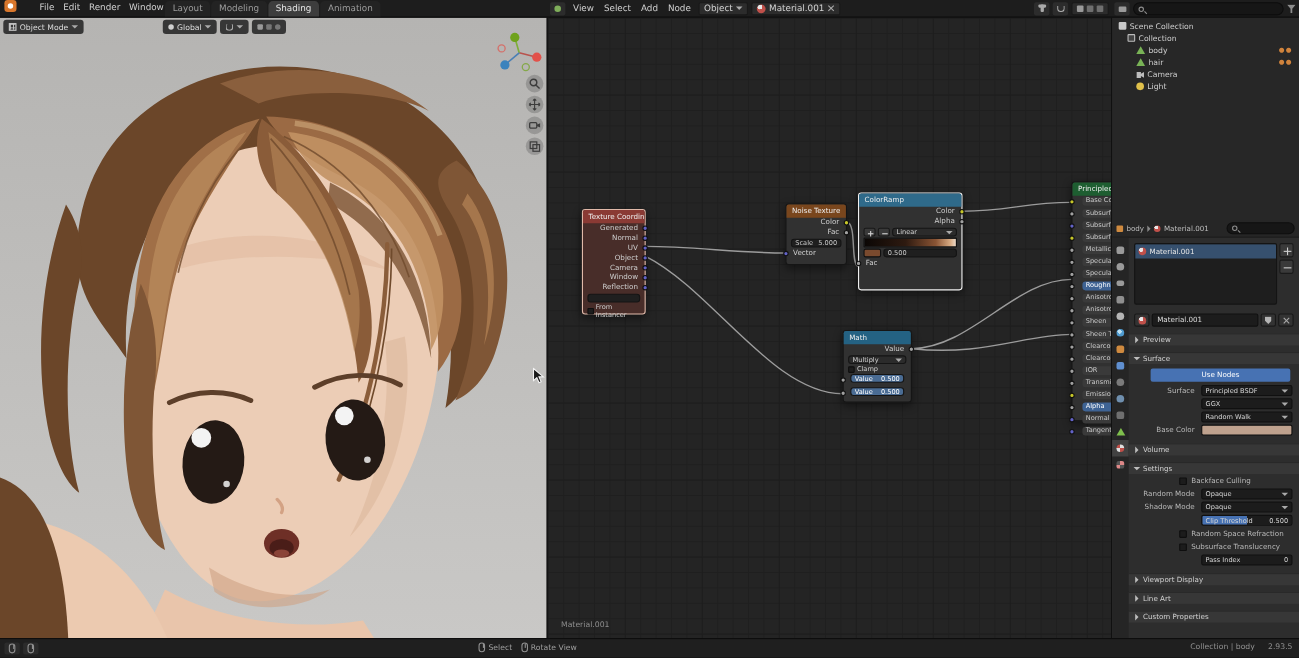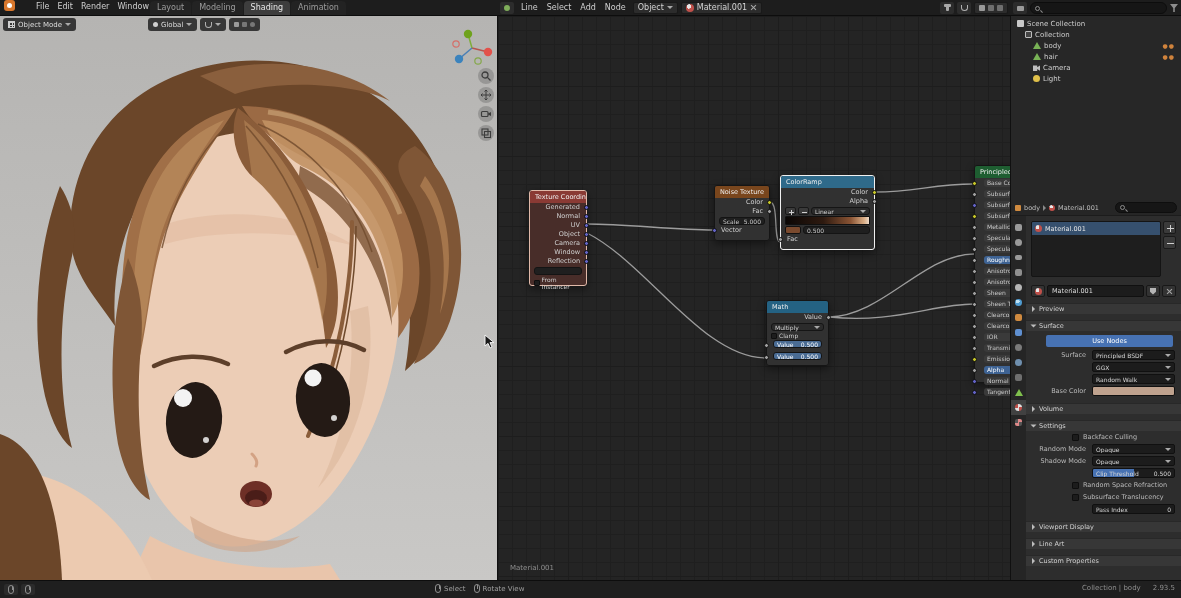--- a/index.html
+++ b/index.html
@@ -180,21 +180,21 @@
         <span class="tb-tab active">Shading</span>
         <span class="tb-tab">Animation</span>
       </div>
 
     <div class="ne-head">
       <span class="ebox">
           <span class="dotc" style="background:#7fae5a"></span>
         </span>
       <span style="display:flex;gap:1px">
 
-      <span class="tb-menu">Line</span>
+      <span class="tb-menu">View</span>
           <span class="tb-menu">Select</span>
           <span class="tb-menu">Add</span>
           <span class="tb-menu">Node</span>
         </span>
       <span class="pill">
         <span>Object</span>
           <span class="caret"></span>
       </span>
       <span class="pill">
         <span class="msphere"></span>
@@ -423,21 +423,21 @@
       <div class="nfield">
         <span>Scale</span>
         <span>5.000</span>
       </div>
       <div class="nrow">
         <span class="sock l" style="background:#6363c7"></span>
         <span>Vector</span>
       </div>
     </div>
 
-    <div class="node n-ramp act" style="left:282px;top:159px;width:95px;height:75px">
+    <div class="node n-ramp act" style="left:282px;top:159px;width:95px;height:89px">
       <div class="hd">ColorRamp</div>
       <div>
 
           <div class="nrow out">
             <span>Color</span>
             <span class="sock r" style="background: rgb(199, 199, 41);"></span>
           </div>
 
           <div class="nrow out">
             <span>Alpha</span>

